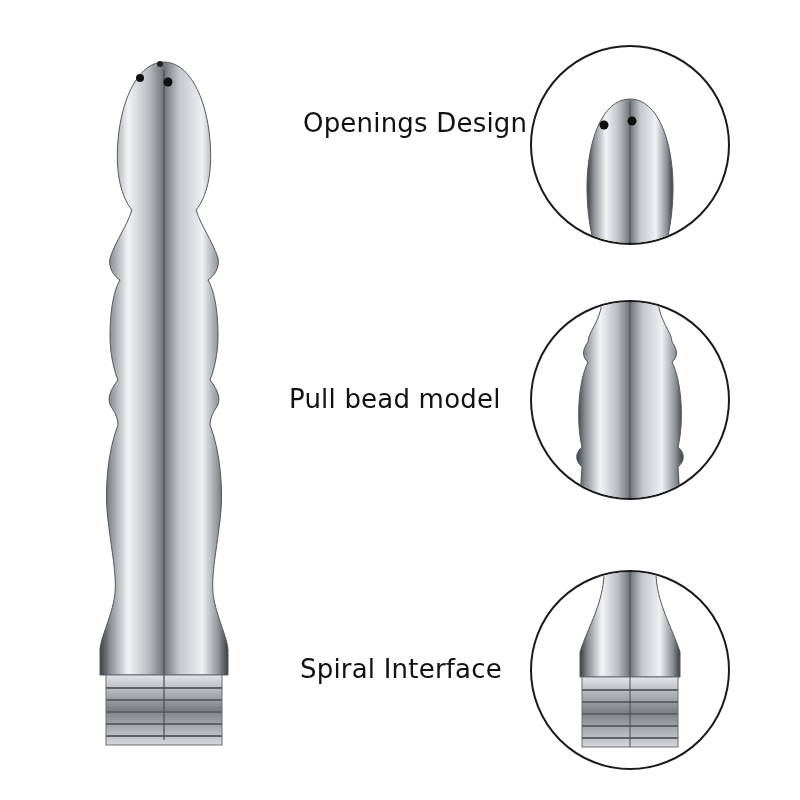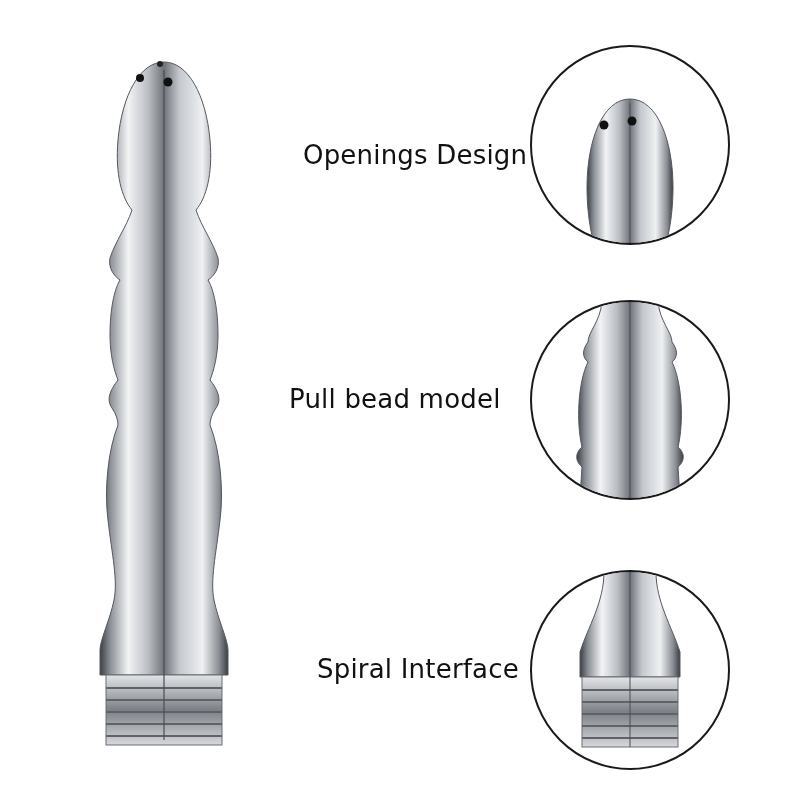--- a/index.html
+++ b/index.html
@@ -66,23 +66,23 @@
     <line x1="106" y1="736" x2="222" y2="736"></line>
   </g>
 
   <line x1="164" y1="70" x2="164" y2="740" stroke="#4a4e54" stroke-width="1.2"></line>
 
   <circle cx="140" cy="78" r="4" fill="#111"></circle>
   <circle cx="168" cy="82" r="4.5" fill="#111"></circle>
   <circle cx="160" cy="64" r="3" fill="#222"></circle>
 </svg>
 
-<div class="label" style="left:303px;top:140px;">Openings Design</div>
+<div class="label" style="left:303px;top:108px;">Openings Design</div>
 <div class="label" style="left:289px;top:384px;">Pull bead model</div>
-<div class="label" style="left:317px;top:654px;">Spiral Interface</div>
+<div class="label" style="left:300px;top:654px;">Spiral Interface</div>
 
 <div class="detail" style="left:530px;top:45px;">
   <svg width="196" height="196" viewBox="0 0 196 196">
     <path fill="url(#metal)" stroke="#55595f" d="M98 52 C70 52 55 95 55 140 C55 175 62 196 62 196 L134 196 C134 196 141 175 141 140 C141 95 126 52 98 52 Z"></path>
     <line x1="98" y1="56" x2="98" y2="196" stroke="#4a4e54"></line>
     <circle cx="72" cy="78" r="4.5" fill="#111"></circle>
     <circle cx="100" cy="74" r="4.5" fill="#111"></circle>
   </svg>
 </div>
 

